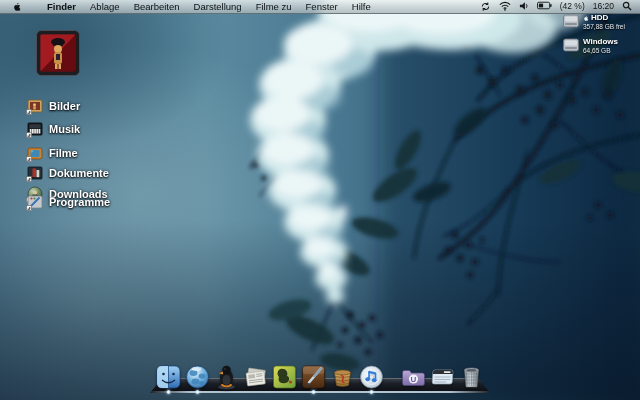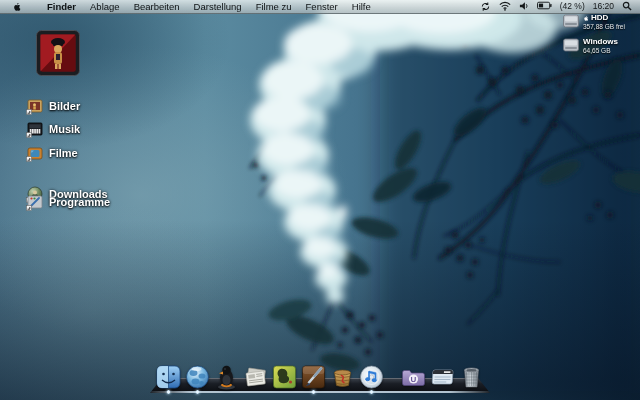--- a/index.html
+++ b/index.html
@@ -340,20 +340,31 @@
     <svg width="18" height="18" viewBox="0 0 18 18">
       <rect x="2" y="4" width="14" height="11" rx="2" fill="#c8812f" stroke="#7a4c16" stroke-width="0.8"></rect>
       <rect x="4.5" y="6" width="9" height="7" rx="1.5" fill="#3e88b8"></rect>
       <path d="M5,6.5 L8,6.5 L5.5,9 Z" fill="#7fb8da" opacity="0.8"></path>
       <rect x="0.5" y="12.5" width="5" height="5" fill="#f2f2f2" stroke="#555" stroke-width="0.5"></rect>
       <path d="M1.5,16.2 L3.8,16.2 L3.8,14" stroke="#222" stroke-width="0.9" fill="none"></path>
     </svg>
     <span class="lbl">Filme</span>
   </div>
 
+  <div class="shortcut sc-3">
+    <svg width="18" height="18" viewBox="0 0 18 18">
+      <rect x="2" y="3" width="14" height="12" rx="1" fill="#23303a" stroke="#0d151c" stroke-width="0.8"></rect>
+      <rect x="6.5" y="4.5" width="3.5" height="9.5" fill="#b03026"></rect>
+      <rect x="10.5" y="6" width="2.8" height="8" fill="#d8d2c2"></rect>
+      <rect x="3.5" y="13.2" width="11" height="1" fill="#10181f"></rect>
+      <rect x="0.5" y="12.5" width="5" height="5" fill="#f2f2f2" stroke="#555" stroke-width="0.5"></rect>
+      <path d="M1.5,16.2 L3.8,16.2 L3.8,14" stroke="#222" stroke-width="0.9" fill="none"></path>
+    </svg>
+    <span class="lbl">Dokumente</span>
+  </div>
 
   <div class="shortcut sc-4">
     <svg width="18" height="18" viewBox="0 0 18 18">
       <defs>
           <radialGradient id="gDl" cx="0.35" cy="0.3" r="0.8">
         <stop offset="0" stop-color="#c2d0ae"></stop>
             <stop offset="0.55" stop-color="#6f8a60"></stop>
             <stop offset="1" stop-color="#3a4f3c"></stop>
       </radialGradient>
         </defs>

